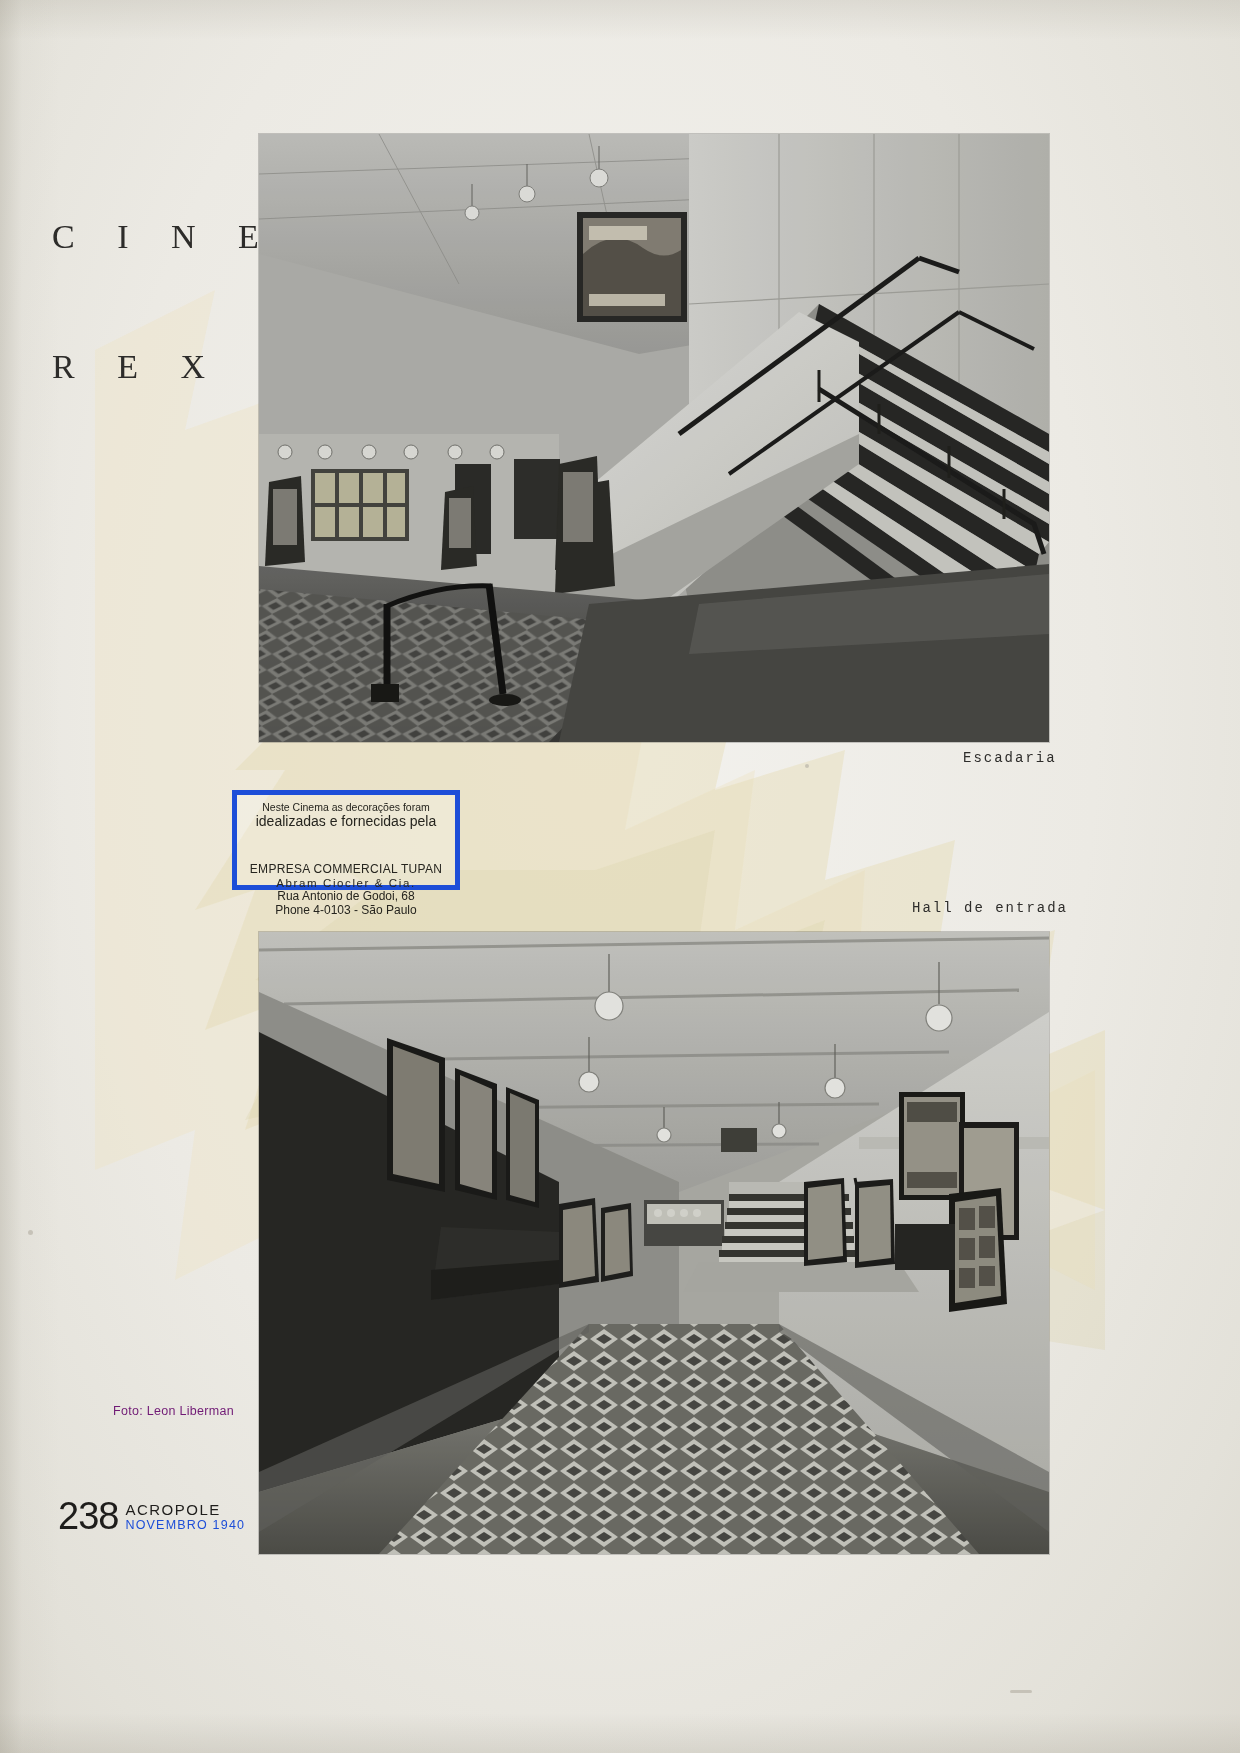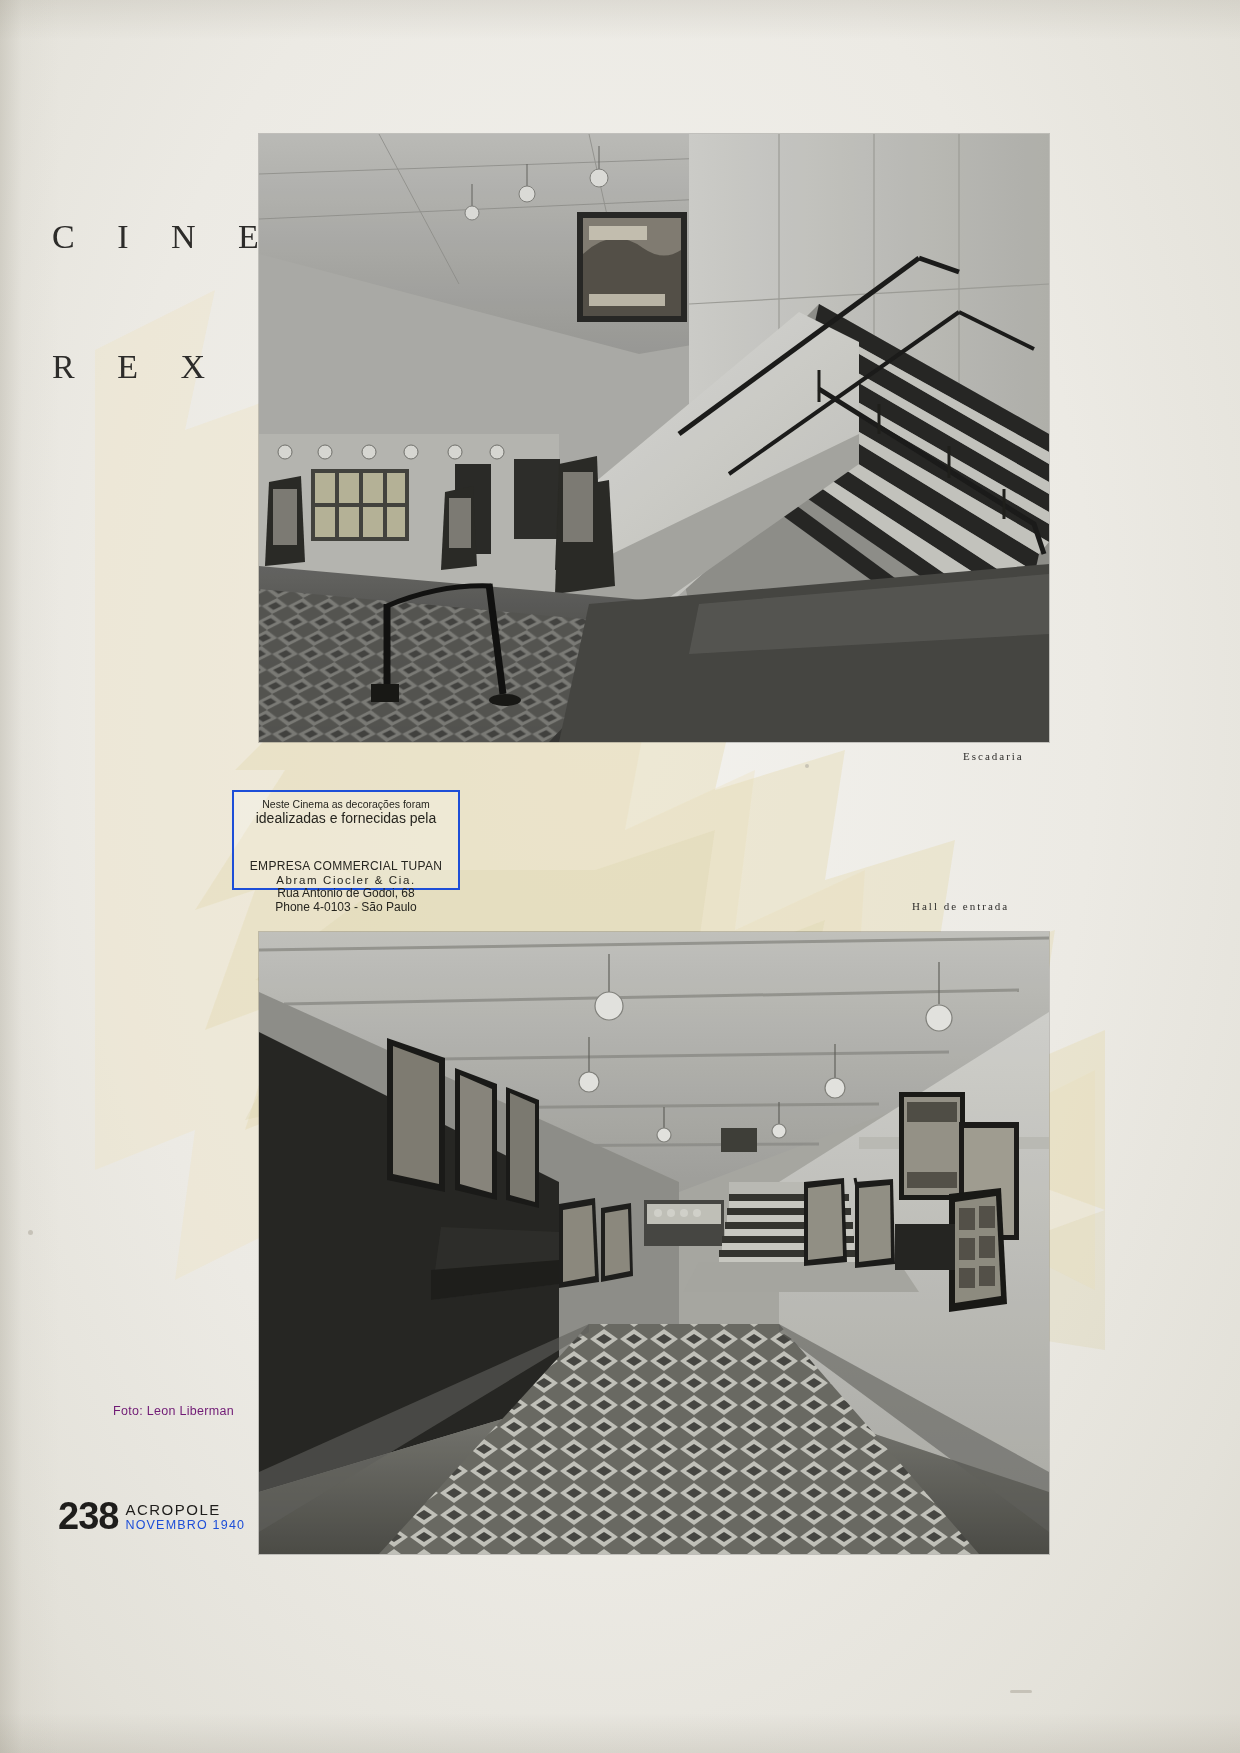--- a/index.html
+++ b/index.html
@@ -45,51 +45,51 @@
     position:absolute;
     background:#8d8d8b;
     overflow:hidden;
     box-shadow:0 0 0 1px rgba(60,60,60,.25);
   }
   #photo-stair{left:259px;top:134px;width:790px;height:608px;}
   #photo-hall{left:259px;top:932px;width:790px;height:622px;}
 
   .cap{
     position:absolute;
-    font-size:11px;letter-spacing:2px;color:#2e2d2b;
-    font-family:Liberation Serif, serif;
+    font-size:14px;letter-spacing:2px;color:#2e2d2b;
+    font-family:Liberation Mono, monospace;
   }
   #cap-stair{left:963px;top:750px;}
   #cap-hall{left:912px;top:900px;}
 
   
   .adbox{
     position:absolute;left:232px;top:790px;width:228px;height:100px;
-    border:2px solid #1d4ed8;
+    border:5px solid #1d4ed8;
     background:rgba(255,255,255,.22);
     text-align:center;
     padding-top:6px;box-sizing:border-box;
   }
   .adbox div{
     font-size:14px;color:#26251f;line-height:13.5px;
     font-family:"Liberation Sans", sans-serif;
   }
   .adbox .l1{font-size:10.5px;}
   .adbox .l3{font-size:12px;letter-spacing:.3px;margin-top:35px;}
   .adbox .l4{font-size:11.5px;letter-spacing:1.6px;}
   .adbox .l5,.adbox .l6{font-size:12px;}
 
   
   #photo-credit{
     position:absolute;left:113px;top:1404px;
     font-size:12.5px;color:#701a75;letter-spacing:.3px;
   }
   .folio{position:absolute;left:58px;top:1498px;display:flex;align-items:flex-end;}
   .folio .num{
-    font-size:38px;font-weight:bold;color:#1e1d1b;letter-spacing:-1px;
+    font-size:38px;font-weight:normal;color:#1e1d1b;letter-spacing:-1px;
     font-family:"Liberation Sans", sans-serif;line-height:36px;
   }
   .folio .mag{margin-left:7px;padding-bottom:1px;}
   .folio .mag .m1{font-size:15px;letter-spacing:1.5px;color:#1e1d1b;line-height:16px;}
   .folio .mag .m2{font-size:12.5px;letter-spacing:1.2px;color:#1d4ed8;line-height:15px;}
 
   
   .speck{position:absolute;background:#b9b5a9;border-radius:50%;opacity:.7;}
 </style>
 </head>

